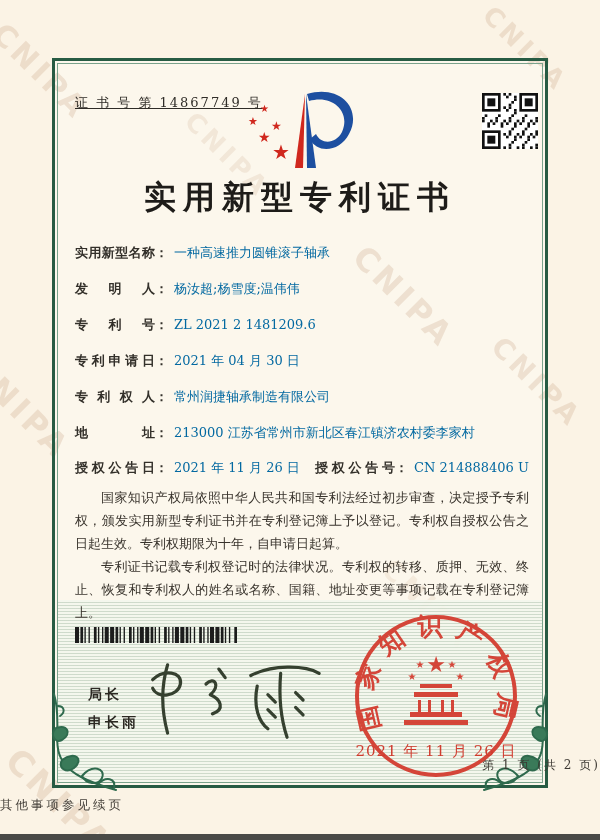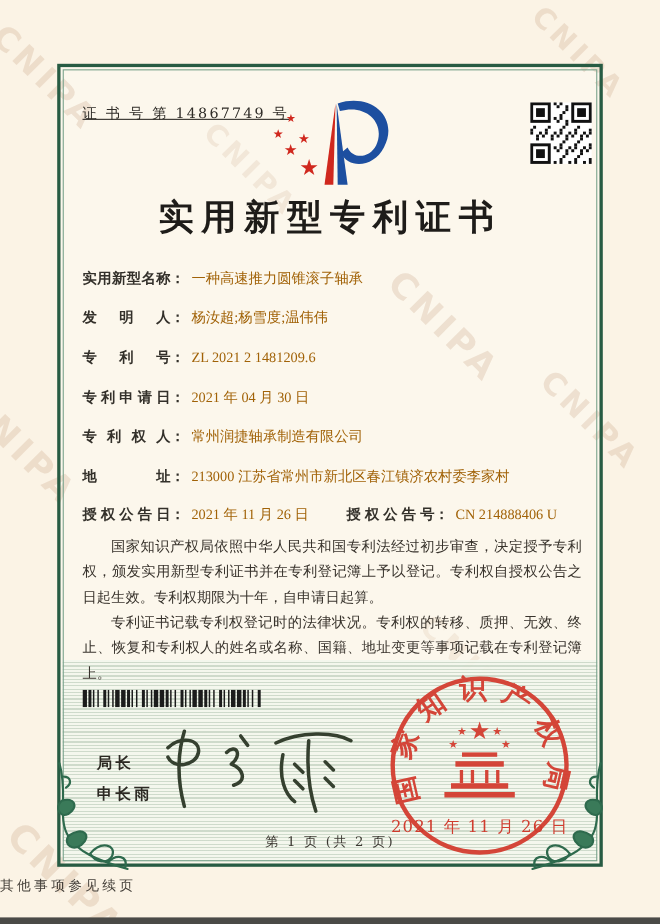--- a/index.html
+++ b/index.html
@@ -24,33 +24,33 @@
   .cert-no{position:absolute;left:75px;top:94px;font-size:13px;letter-spacing:2px;z-index:7;text-decoration:underline;}
   .logo{position:absolute;left:238px;top:90px;width:134px;height:82px;z-index:7;}
   .logo .st{position:absolute;color:#d0281e;line-height:1;font-family:"DejaVu Sans",sans-serif;}
   .qr{position:absolute;left:482px;top:93px;width:56px;height:56px;z-index:7;}
   .title{position:absolute;left:0;right:0;top:176px;margin:0;text-align:center;
          font-size:32px;font-weight:bold;letter-spacing:7px;color:#1e1c19;z-index:7;}
   
   .frow{position:absolute;left:75px;font-size:13px;z-index:7;white-space:nowrap;}
   .flabel{display:inline-block;width:80px;text-align:justify;text-align-last:justify;font-weight:700;color:#33302a;}
   .fcolon{font-weight:600;color:#33302a;}
-  .fvalue{margin-left:6px;color:#a16207;font-family:Liberation Serif, serif;}
+  .fvalue{margin-left:6px;color:#0369a1;}
   .fgroup2{position:absolute;left:240px;top:0;}
   
   .paras{position:absolute;left:75px;top:486px;width:454px;font-size:13px;line-height:23px;
          text-align:justify;color:#38332c;z-index:7;}
   .paras p{margin:0;text-indent:2em;}
   
   .barcode{position:absolute;left:75px;top:627px;width:166px;height:16px;z-index:7;}
   .director{position:absolute;left:88px;top:680px;font-size:14px;font-weight:bold;
             letter-spacing:3px;line-height:28px;color:#2c2923;z-index:7;}
   .signature{position:absolute;left:132px;top:652px;width:212px;height:96px;z-index:8;}
   .seal{position:absolute;left:350px;top:610px;width:172px;height:172px;z-index:9;opacity:.93;}
-  .page-num{position:absolute;left:0;right:0;top:757px;text-align:center;font-size:12px;
+  .page-num{position:absolute;left:0;right:0;top:757px;text-align:right;font-size:12px;
             letter-spacing:2px;color:#3c3832;z-index:7;}
   .continuation{position:absolute;left:0;right:0;top:797px;font-size:12.5px;
             letter-spacing:3px;color:#45403a;z-index:7;}
   .scan-edge{position:absolute;left:0;right:0;bottom:0;height:6px;background:#4a4a47;z-index:10;}
 </style>
 </head>
 <body>
 
 <div class="page">
 

